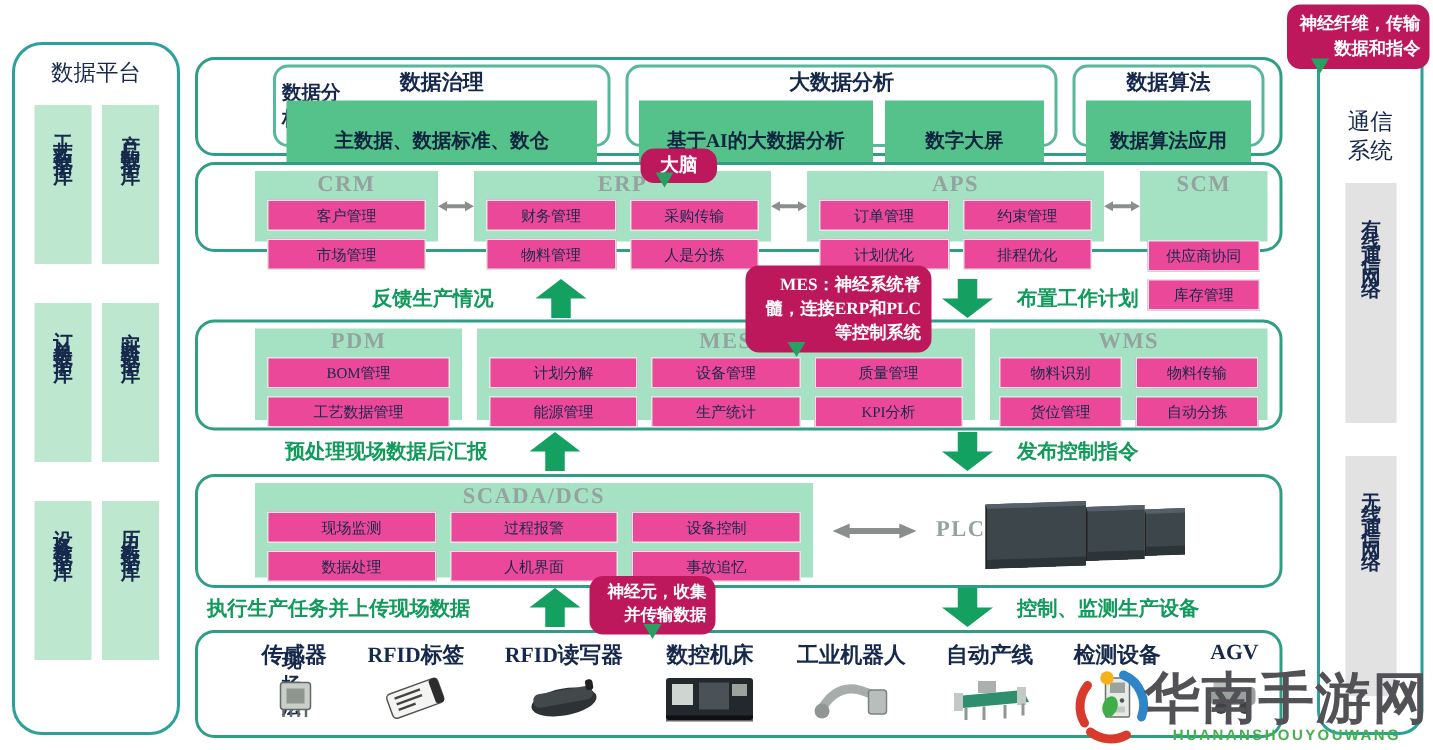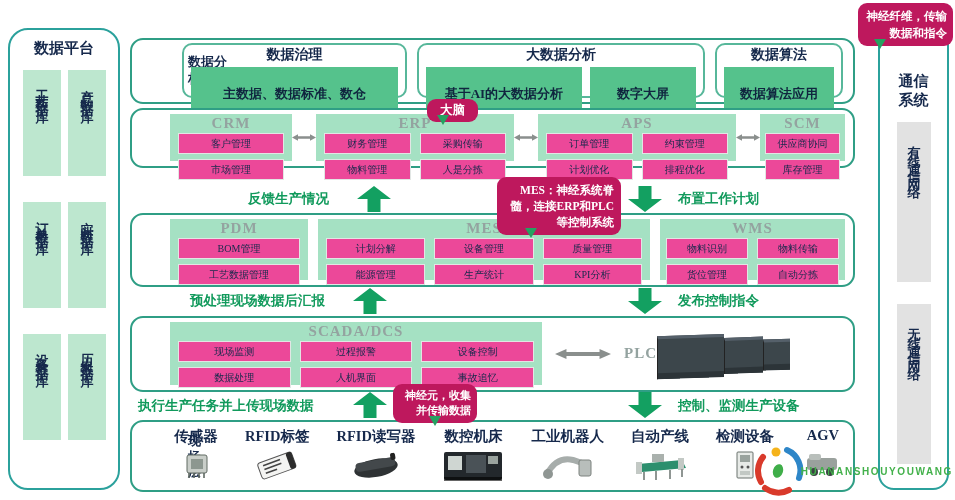--- a/index.html
+++ b/index.html
@@ -3,21 +3,21 @@
 <meta charset="utf-8">
 <style>
   html,body{margin:0;padding:0;background:#fff;}
   .canvas{position:relative;width:955px;height:500px;background:#fff;overflow:hidden;
           font-family:"Liberation Serif","DejaVu Serif",serif;color:#16294c;}
 
   
   .panel{position:absolute;border:2px solid #2ba19c;border-radius:20px;background:#fff;box-sizing:border-box;}
   #panel-left{left:8px;top:28px;width:112px;height:462px;}
   #panel-right{left:878px;top:28px;width:71px;height:462px;border-radius:16px;}
-  .panel-title{text-align:center;font-weight:bold;font-size:15px;margin-top:9px;}
+  .panel-title{text-align:center;font-weight:normal;font-size:15px;margin-top:9px;}
   .db-grid{display:grid;grid-template-columns:1fr 1fr;row-gap:26px;column-gap:6px;
            padding:12px 12px 0;justify-items:center;}
   .vbox{writing-mode:vertical-rl;text-orientation:upright;background:#bde7cf;
         font-size:13px;font-weight:bold;letter-spacing:5px;padding:9px 10px;height:88px;}
   .net-box{writing-mode:vertical-rl;text-orientation:upright;background:#e2e2e2;
            font-size:13px;font-weight:bold;letter-spacing:8px;padding:14px 8px;height:132px;
            margin:0 auto;display:block;}
   #net-1{margin-top:12px;} #net-2{margin-top:22px;}
 
   
@@ -184,21 +184,21 @@
           <div class="cell">约束管理</div>
           <div class="cell">计划优化</div>
           <div class="cell">排程优化</div>
         </div>
       </div>
       <div class="harrow" style="flex:0 0 24px;">
         <svg width="24" height="13" viewBox="0 0 44 14">
             <path d="M0 7 L11 1 V4.5 H33 V1 L44 7 L33 13 V9.5 H11 V13 Z" fill="#8a8f8d"></path>
           </svg>
       </div>
-      <div class="sys" style="flex:1;">
+      <div class="sys" style="flex:1;gap:27px;">
         <div class="sys-title">SCM</div>
         <div class="sys-grid" style="--c:1;padding:0 5px;">
           <div class="cell">供应商协同</div>
           <div class="cell">库存管理</div>
         </div>
       </div>
     </div>
   </div>
 
   <div class="flow-text" style="left:248px;top:190px;">反馈生产情况</div>
@@ -390,17 +390,18 @@
 
   <div class="watermark">
     <svg class="wm-logo" width="58" height="58" viewBox="0 0 58 58">
       <path d="M12 40 A22 22 0 0 1 14 15" fill="none" stroke="#d93a2b" stroke-width="6" stroke-linecap="round"></path>
       <path d="M38 8 A22 22 0 0 1 50 36" fill="none" stroke="#2e86c8" stroke-width="6" stroke-linecap="round"></path>
       <path d="M16 46 A22 22 0 0 0 40 48" fill="none" stroke="#d93a2b" stroke-width="6" stroke-linecap="round"></path>
       <circle cx="27" cy="10" r="4.5" fill="#f5b31a"></circle>
       <ellipse cx="29" cy="29" rx="5" ry="7" fill="#3fae49" transform="rotate(18 29 29)"></ellipse>
     </svg>
     <div>
+      <div class="wm-title">华南手游网</div>
       <div class="wm-sub">HUANANSHOUYOUWANG</div>
     </div>
   </div>
 
 </div>
 
 </body></html>

